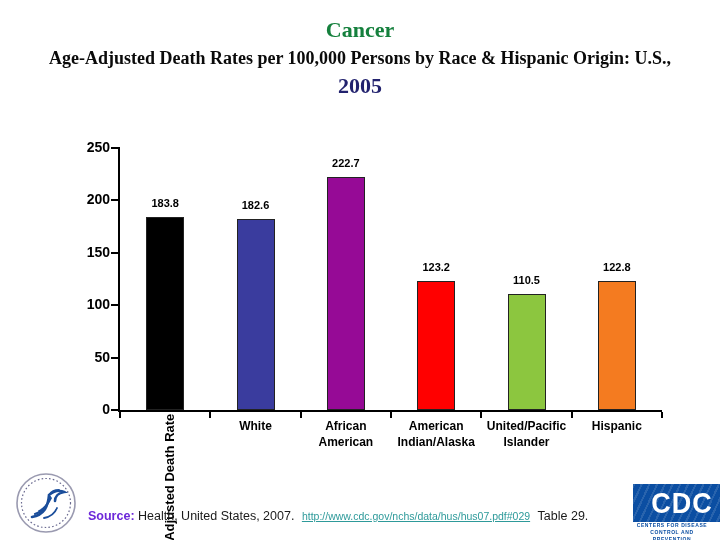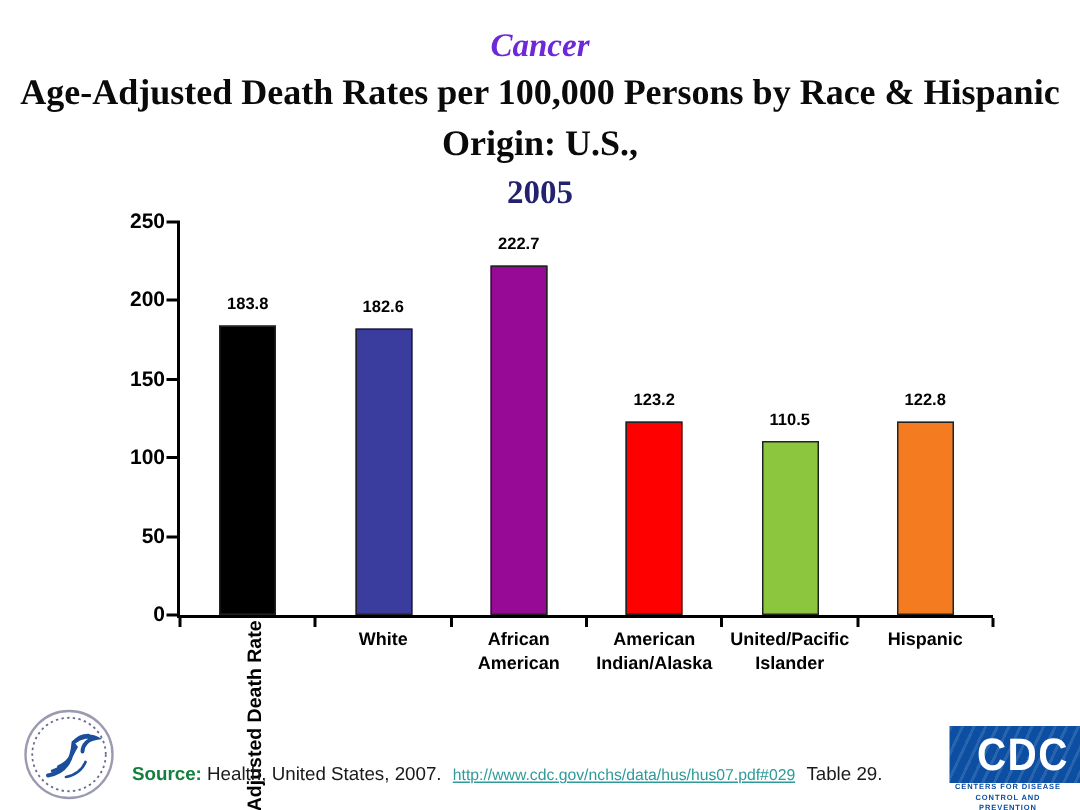--- a/index.html
+++ b/index.html
@@ -2,22 +2,22 @@
 <html><head>
 <meta charset="utf-8">
 <style>
   html,body{margin:0;padding:0;background:#888;}
   #page{position:relative;width:720px;height:540px;background:#ffffff;overflow:hidden;
         font-family:"Liberation Sans",sans-serif;}
 
   
   #title-block{position:absolute;top:18px;left:0;width:720px;text-align:center;
                font-family:"Liberation Serif",serif;font-weight:bold;}
-  #title-line1{font-size:22px;color:#6d28d9;line-height:1.1;font-style:italic;}
-  #title-line2{font-size:24px;color:#0a0a0a;line-height:1.4;margin-top:4px;}
+  #title-line1{font-size:22px;color:#15803d;line-height:1.1;}
+  #title-line2{font-size:18px;color:#0a0a0a;line-height:1.4;margin-top:4px;}
   #title-line3{font-size:22px;color:#22226E;line-height:1.2;margin-top:2px;}
 
   
   #plot-area{position:absolute;left:118px;top:148px;width:542px;height:262px;
              border-left:2px solid #000;border-bottom:2px solid #000;}
   .bar{position:absolute;bottom:0;box-sizing:border-box;border:1px solid #222;}
   .value-label{position:absolute;font-weight:bold;font-size:11px;color:#000;
                text-align:center;letter-spacing:0px;}
   .ytick-line{position:absolute;left:-9px;width:9px;height:2px;background:#000;}
   .ytick-label{position:absolute;left:-54px;width:44px;text-align:right;
@@ -26,21 +26,21 @@
   .cat-label{position:absolute;top:270px;text-align:center;font-weight:bold;
              font-size:12px;line-height:1.35;color:#000;white-space:nowrap;}
   #y-axis-title{position:absolute;left:-121px;top:271px;width:342px;height:16px;
                 transform:rotate(-90deg);text-align:center;font-weight:bold;
                 font-size:13px;color:#000;}
 
   
   #hhs-logo{position:absolute;left:14px;top:471px;width:64px;height:64px;}
   #source-line{position:absolute;left:88px;top:509px;width:545px;
                font-size:12.5px;color:#1a1a1a;white-space:nowrap;}
-  #source-label{font-weight:bold;color:#15803d;}
+  #source-label{font-weight:bold;color:#6d28d9;}
   #source-link{color:#2E9A9A;text-decoration:underline;font-size:10.5px;margin-left:4px;}
   #table-ref{margin-left:4px;color:#1a1a1a;}
   #cdc-logo{position:absolute;left:633px;top:484px;width:78px;text-align:center;}
   #cdc-box{width:98px;height:38px;background:#0B4EA2;
            background-image:repeating-linear-gradient(115deg,rgba(255,255,255,0.12) 0 2px,rgba(0,0,0,0) 2px 7px);
            display:flex;align-items:center;justify-content:center;}
   #cdc-letters{color:#fff;font-weight:bold;font-size:27px;letter-spacing:1px;
                transform:scaleY(1.12);font-family:"Liberation Sans",sans-serif;}
   .cdc-caption{font-size:5px;letter-spacing:0.6px;color:#0B4EA2;font-weight:bold;
                line-height:1.4;text-transform:uppercase;}

